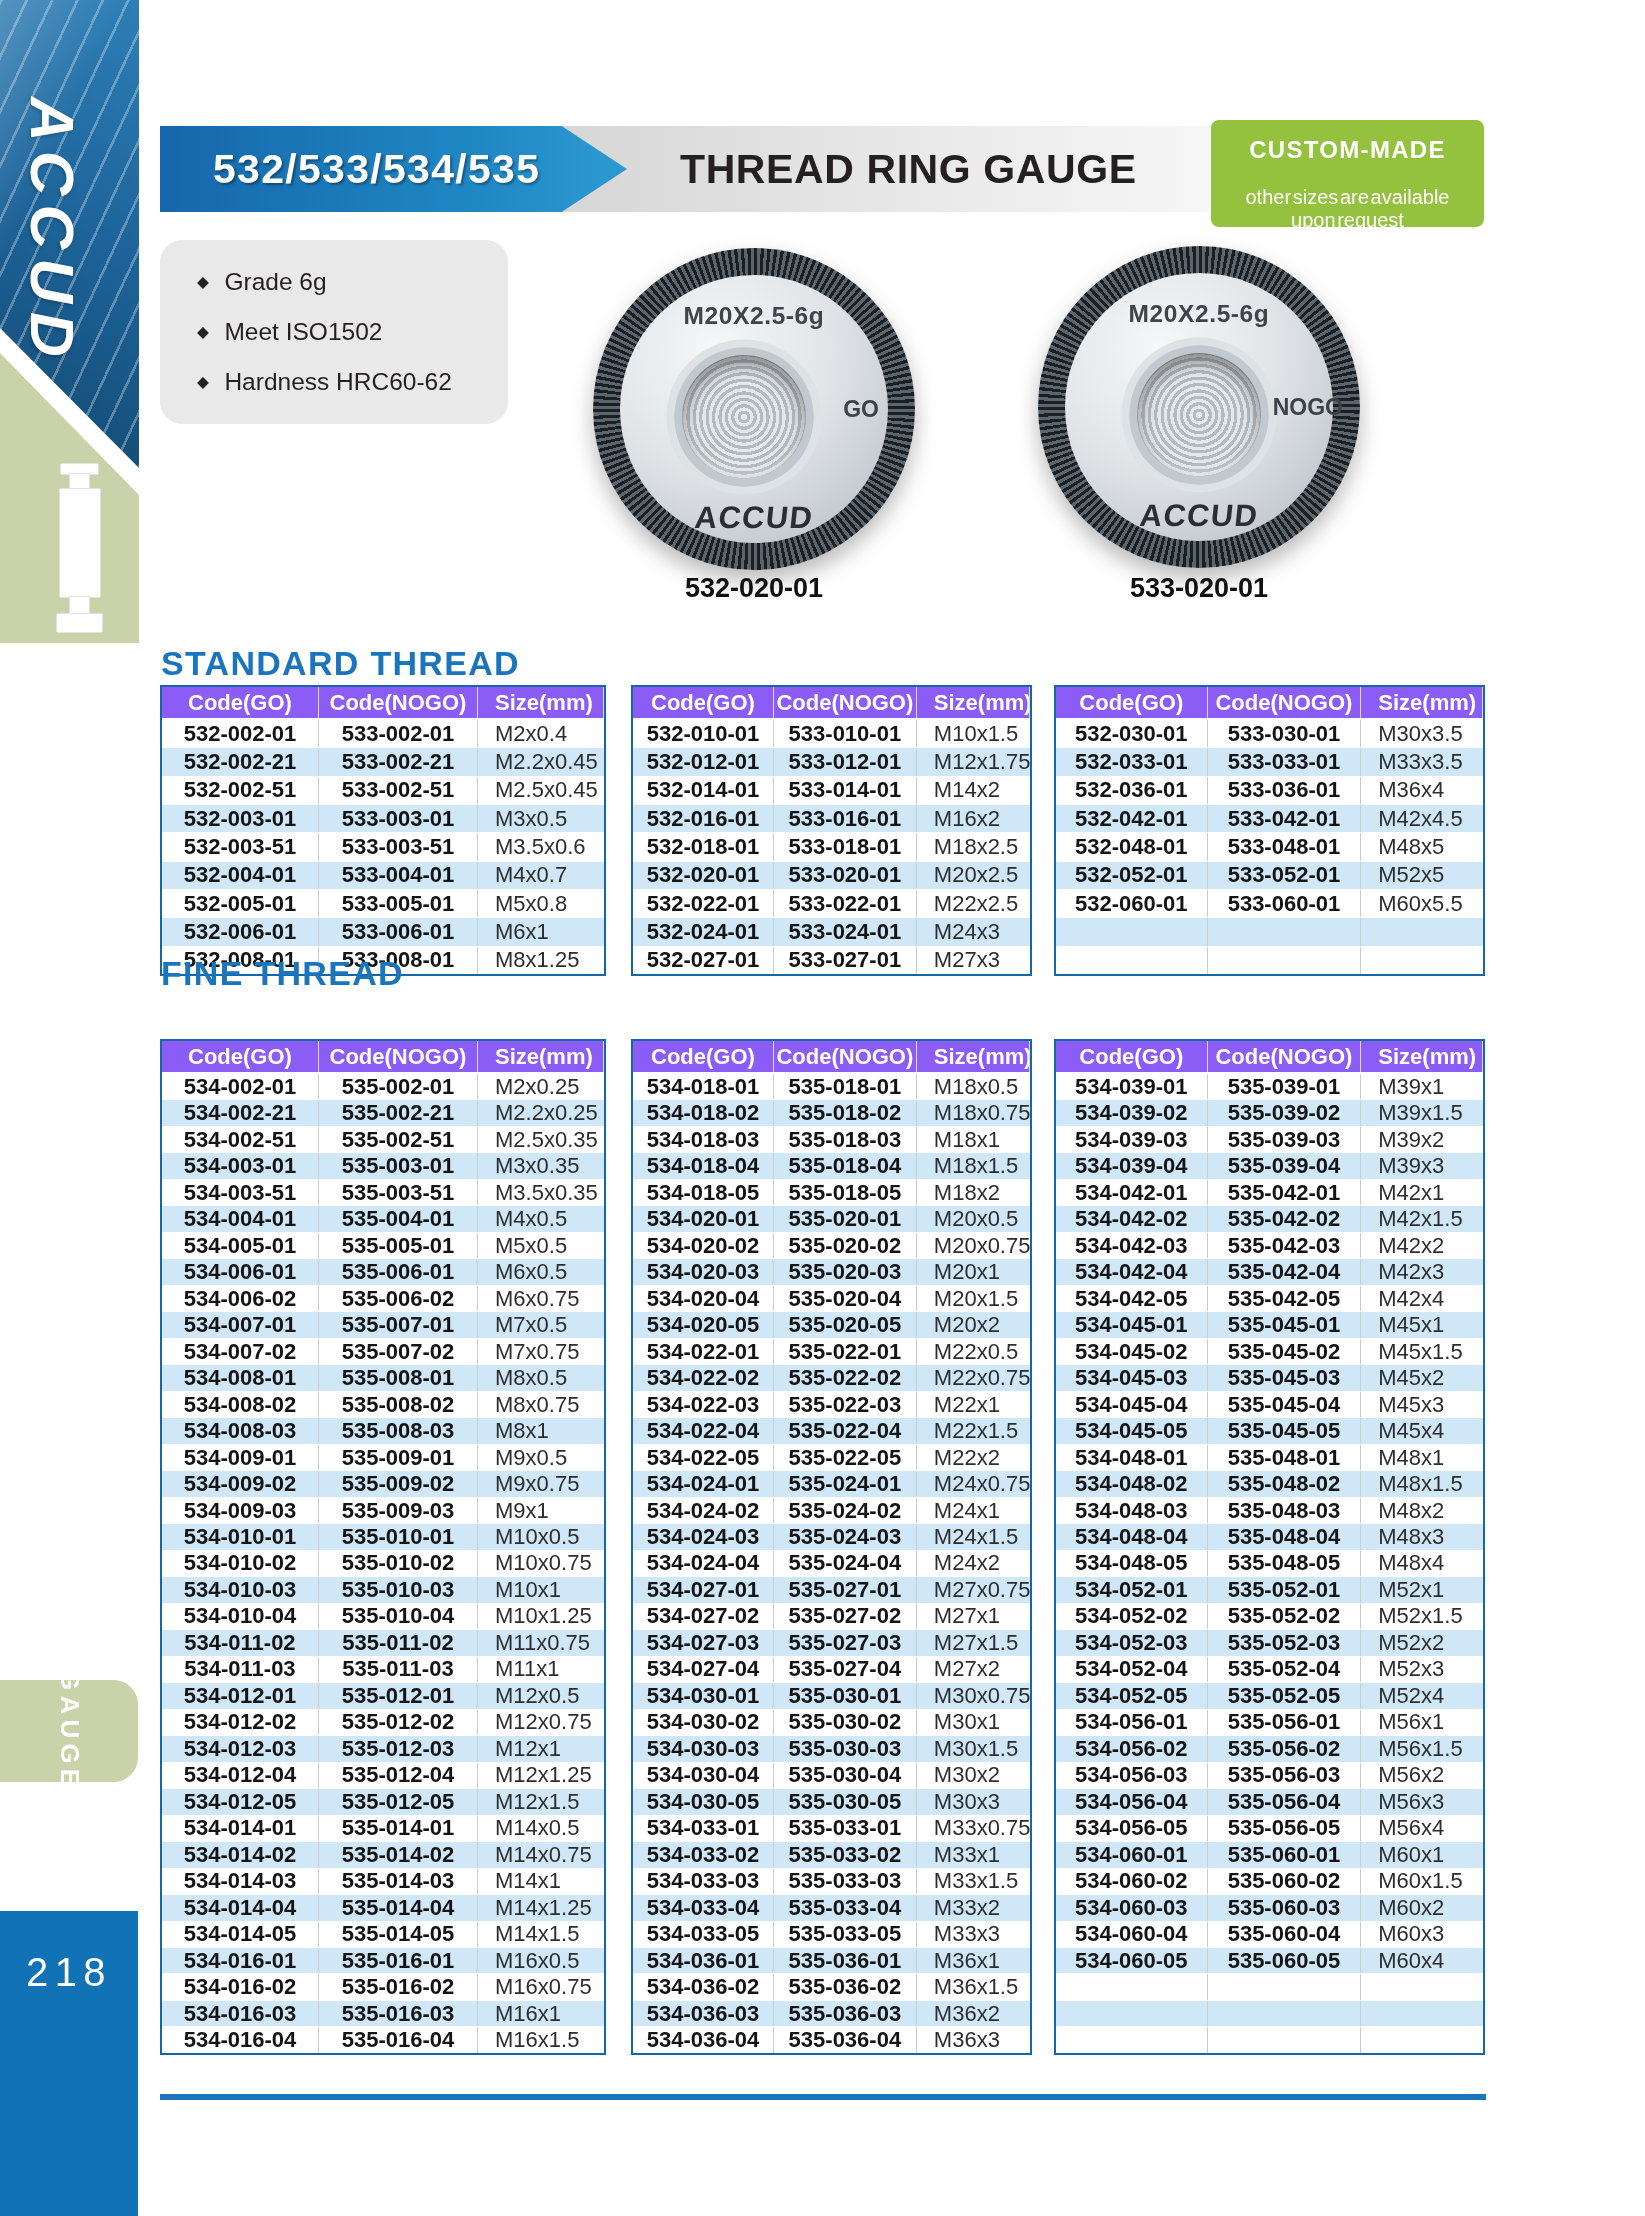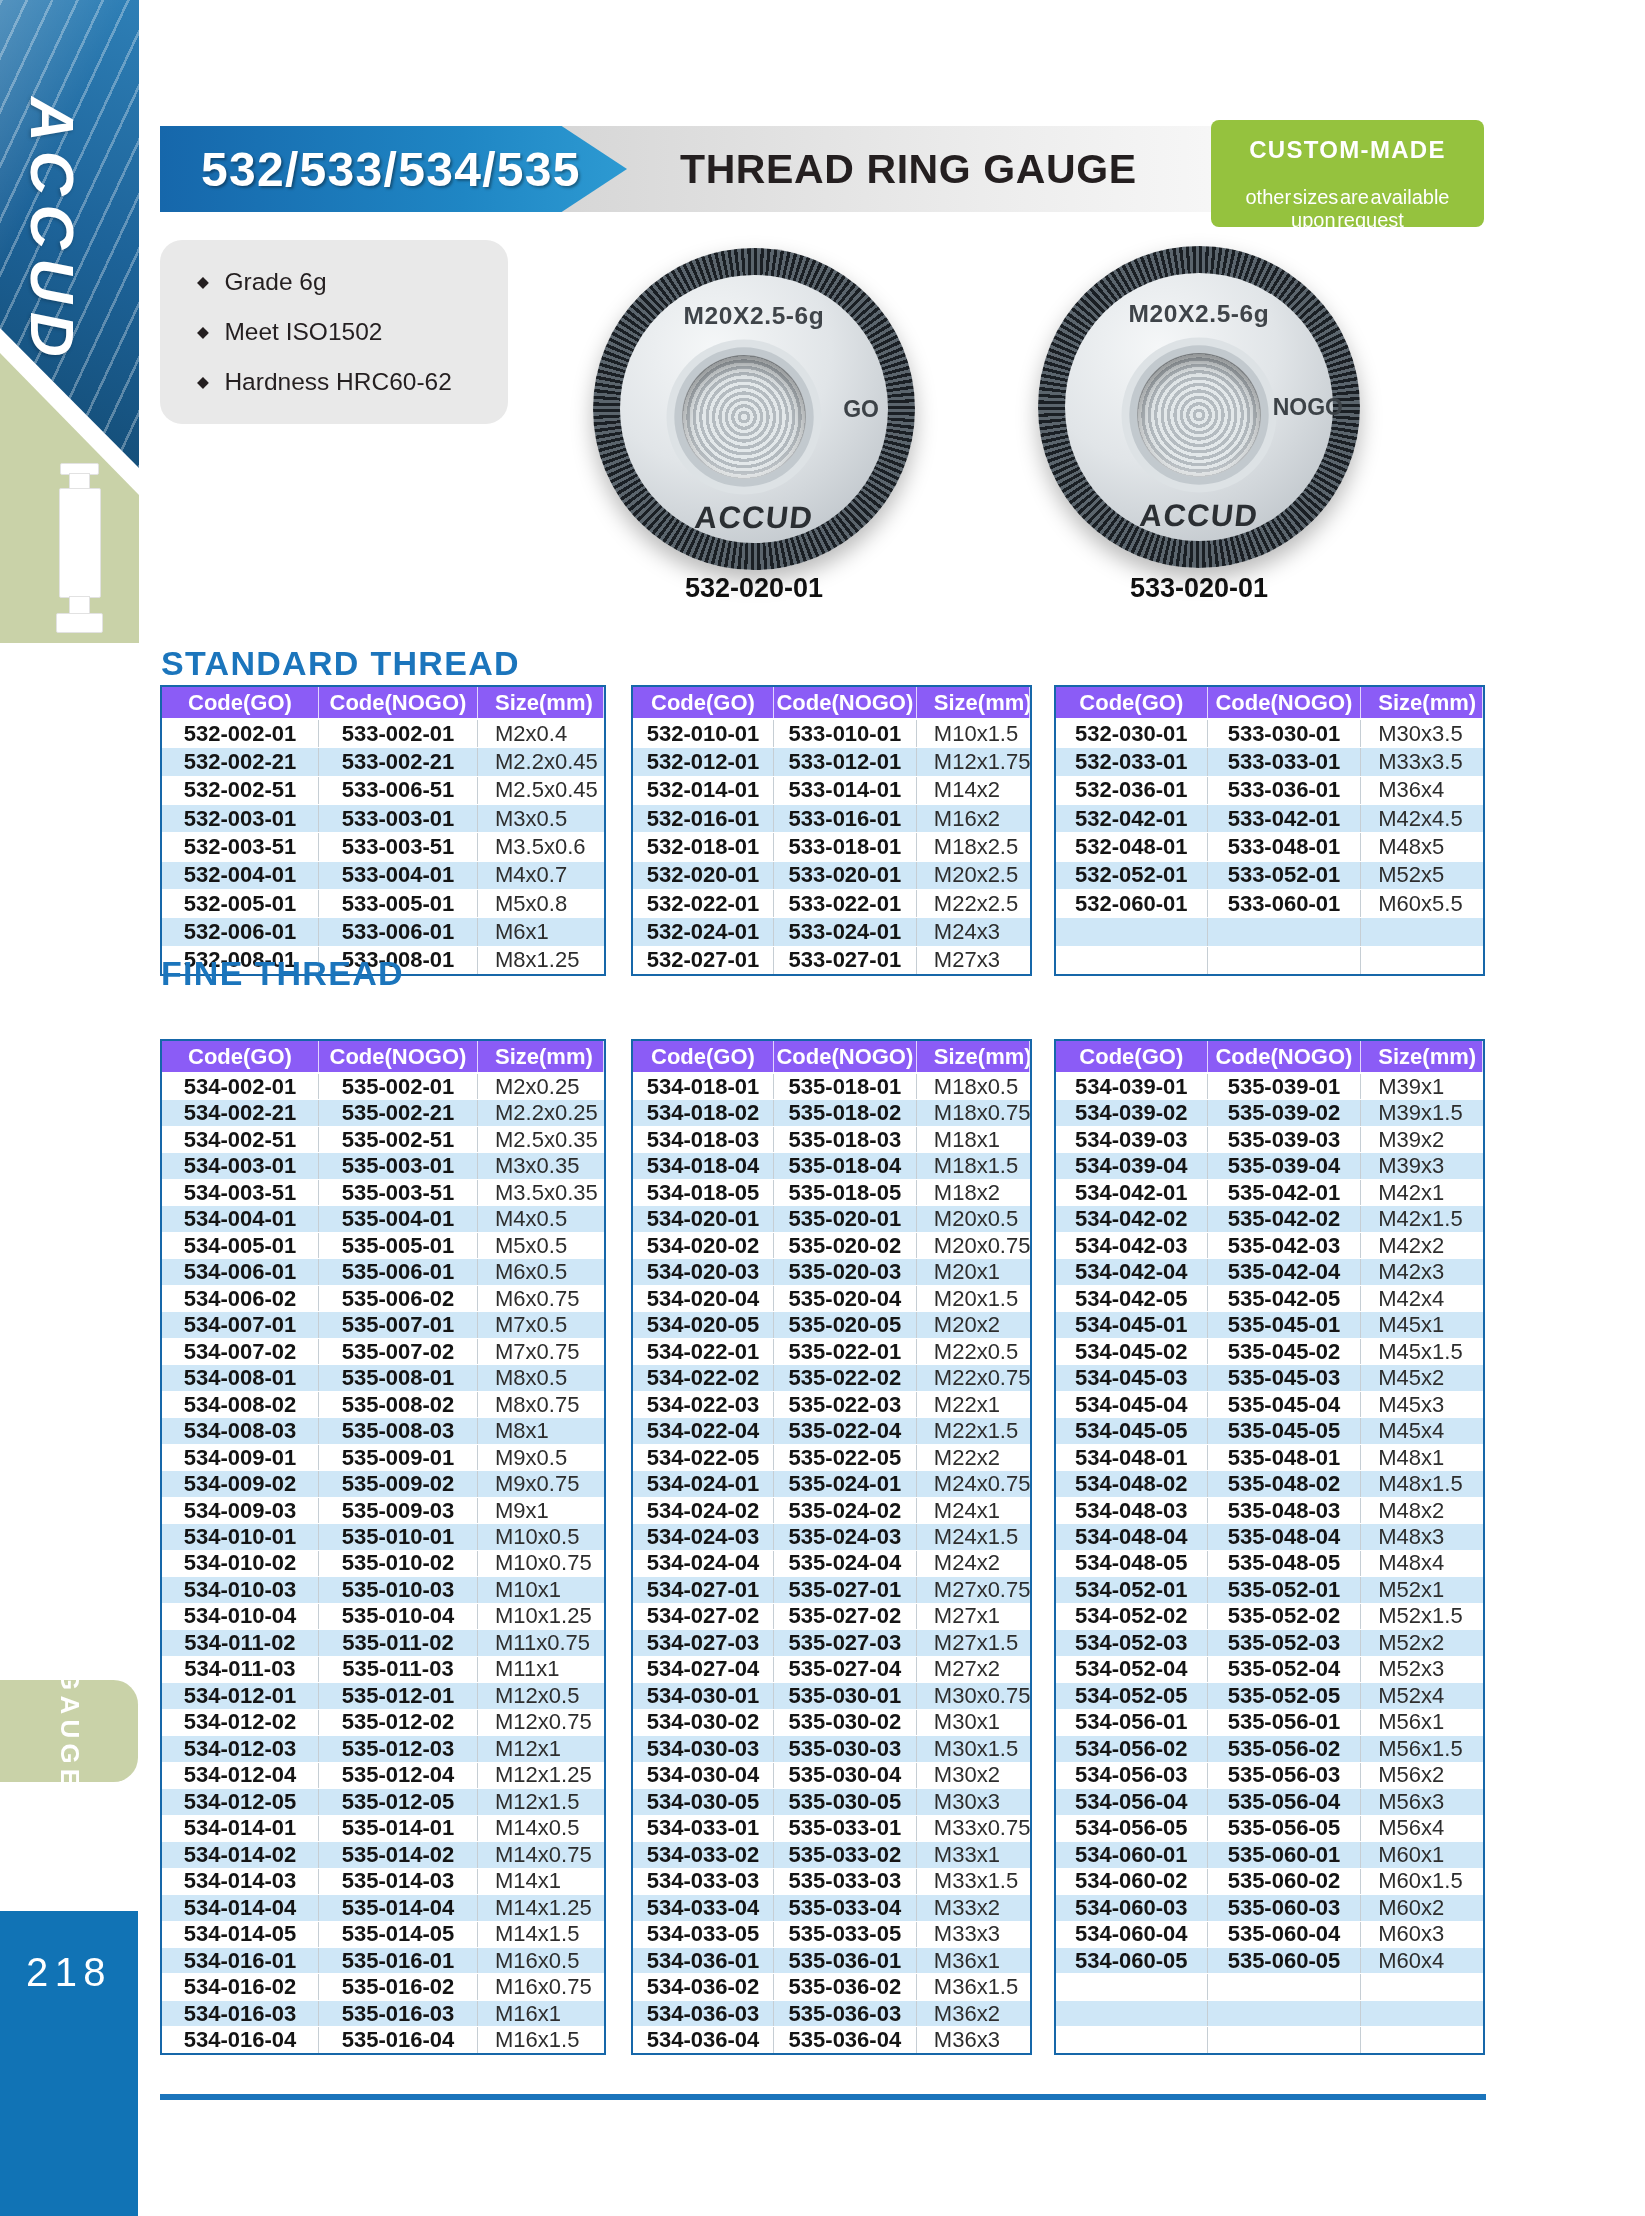--- a/index.html
+++ b/index.html
@@ -27,21 +27,21 @@
   .page-block{left:0;top:1911px;width:138px;height:305px;background:#1173b5;text-align:center;}
   .page-num{margin-top:39px;color:#fff;font-size:40px;letter-spacing:6.4px;font-weight:400;}
 
   
   .gray-band{left:555px;top:126px;width:948px;height:86px;
     background:linear-gradient(90deg,#d6d6d6 0%,#ececec 45%,#fff 90%);}
   .banner{left:160px;top:126px;width:467px;height:86px;
     clip-path:polygon(0 0,86% 0,100% 50%,86% 100%,0 100%);
     background:linear-gradient(90deg,#1667ab 0%,#1f86c4 65%,#2d9ad2 100%);
     display:flex;align-items:center;}
-  .banner span{padding-left:41px;color:#fff;font-size:48px;font-weight:bold;letter-spacing:1.3px;
+  .banner span{padding-left:53px;color:#fff;font-size:41px;font-weight:bold;letter-spacing:1.3px;
     text-shadow:1.9px 1.9px 2.6px rgba(0,0,0,.35);text-align:center;}
   .page-title{left:680px;top:126px;height:86px;display:flex;align-items:center;
     font-size:41px;font-weight:bold;color:#241f20;letter-spacing:0.6px;}
   .badge{left:1211px;top:120px;width:273px;height:107px;background:#95c23e;border-radius:8px;
     color:#fff;text-align:center;box-sizing:border-box;padding-top:15.5px;overflow:hidden;}
   .badge .b1{font-size:24px;font-weight:bold;letter-spacing:1.3px;}
   .badge .b2{font-size:20px;line-height:1.16;margin-top:22px;word-spacing:-3.9px;}
 
   
   .features{left:160px;top:240px;width:348px;height:184px;background:#e9e9e9;border-radius:22px;
@@ -165,21 +165,21 @@
         <div class="tcell c1 code-cell">533-002-01</div>
         <div class="tcell c2 size-cell">M2x0.4</div>
       </div>
       <div class="trow body alt">
         <div class="tcell c0 code-cell">532-002-21</div>
         <div class="tcell c1 code-cell">533-002-21</div>
         <div class="tcell c2 size-cell">M2.2x0.45</div>
       </div>
       <div class="trow body">
         <div class="tcell c0 code-cell">532-002-51</div>
-        <div class="tcell c1 code-cell">533-006-51</div>
+        <div class="tcell c1 code-cell">533-002-51</div>
         <div class="tcell c2 size-cell">M2.5x0.45</div>
       </div>
       <div class="trow body alt">
         <div class="tcell c0 code-cell">532-003-01</div>
         <div class="tcell c1 code-cell">533-003-01</div>
         <div class="tcell c2 size-cell">M3x0.5</div>
       </div>
       <div class="trow body">
         <div class="tcell c0 code-cell">532-003-51</div>
         <div class="tcell c1 code-cell">533-003-51</div>

